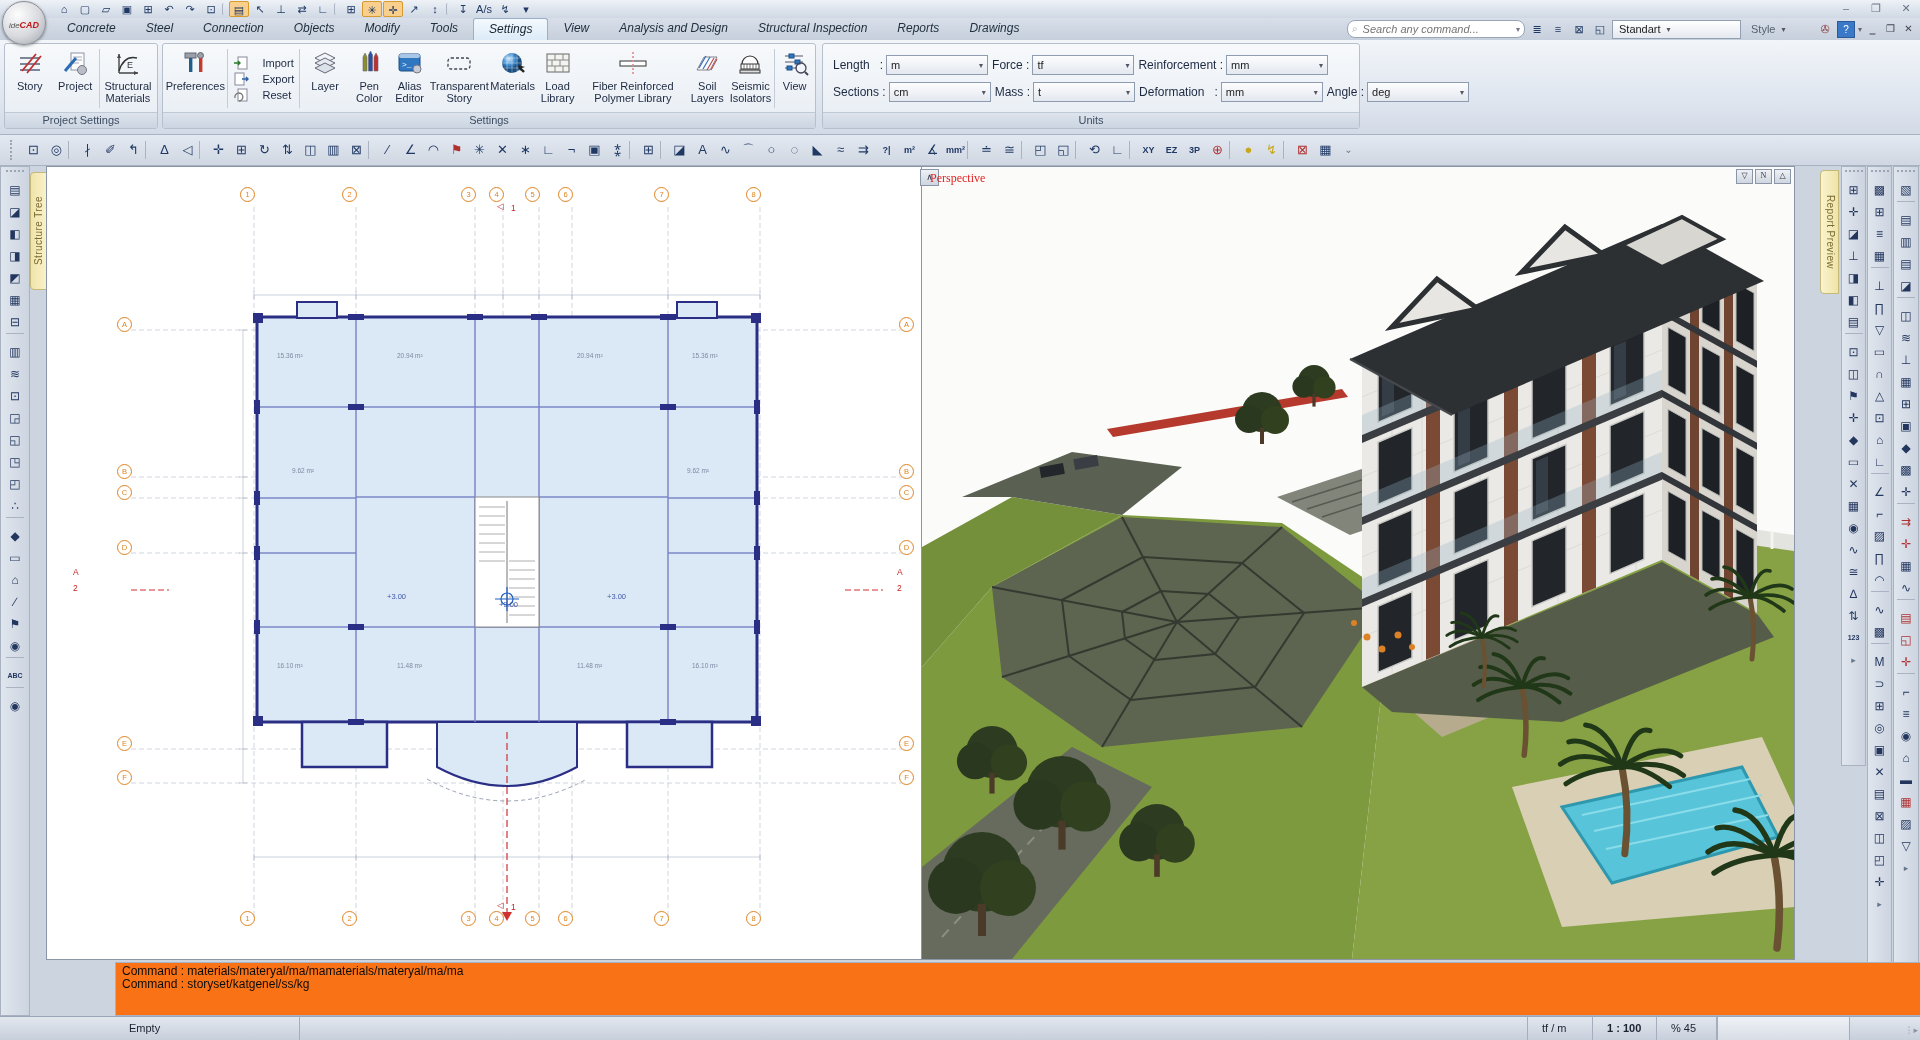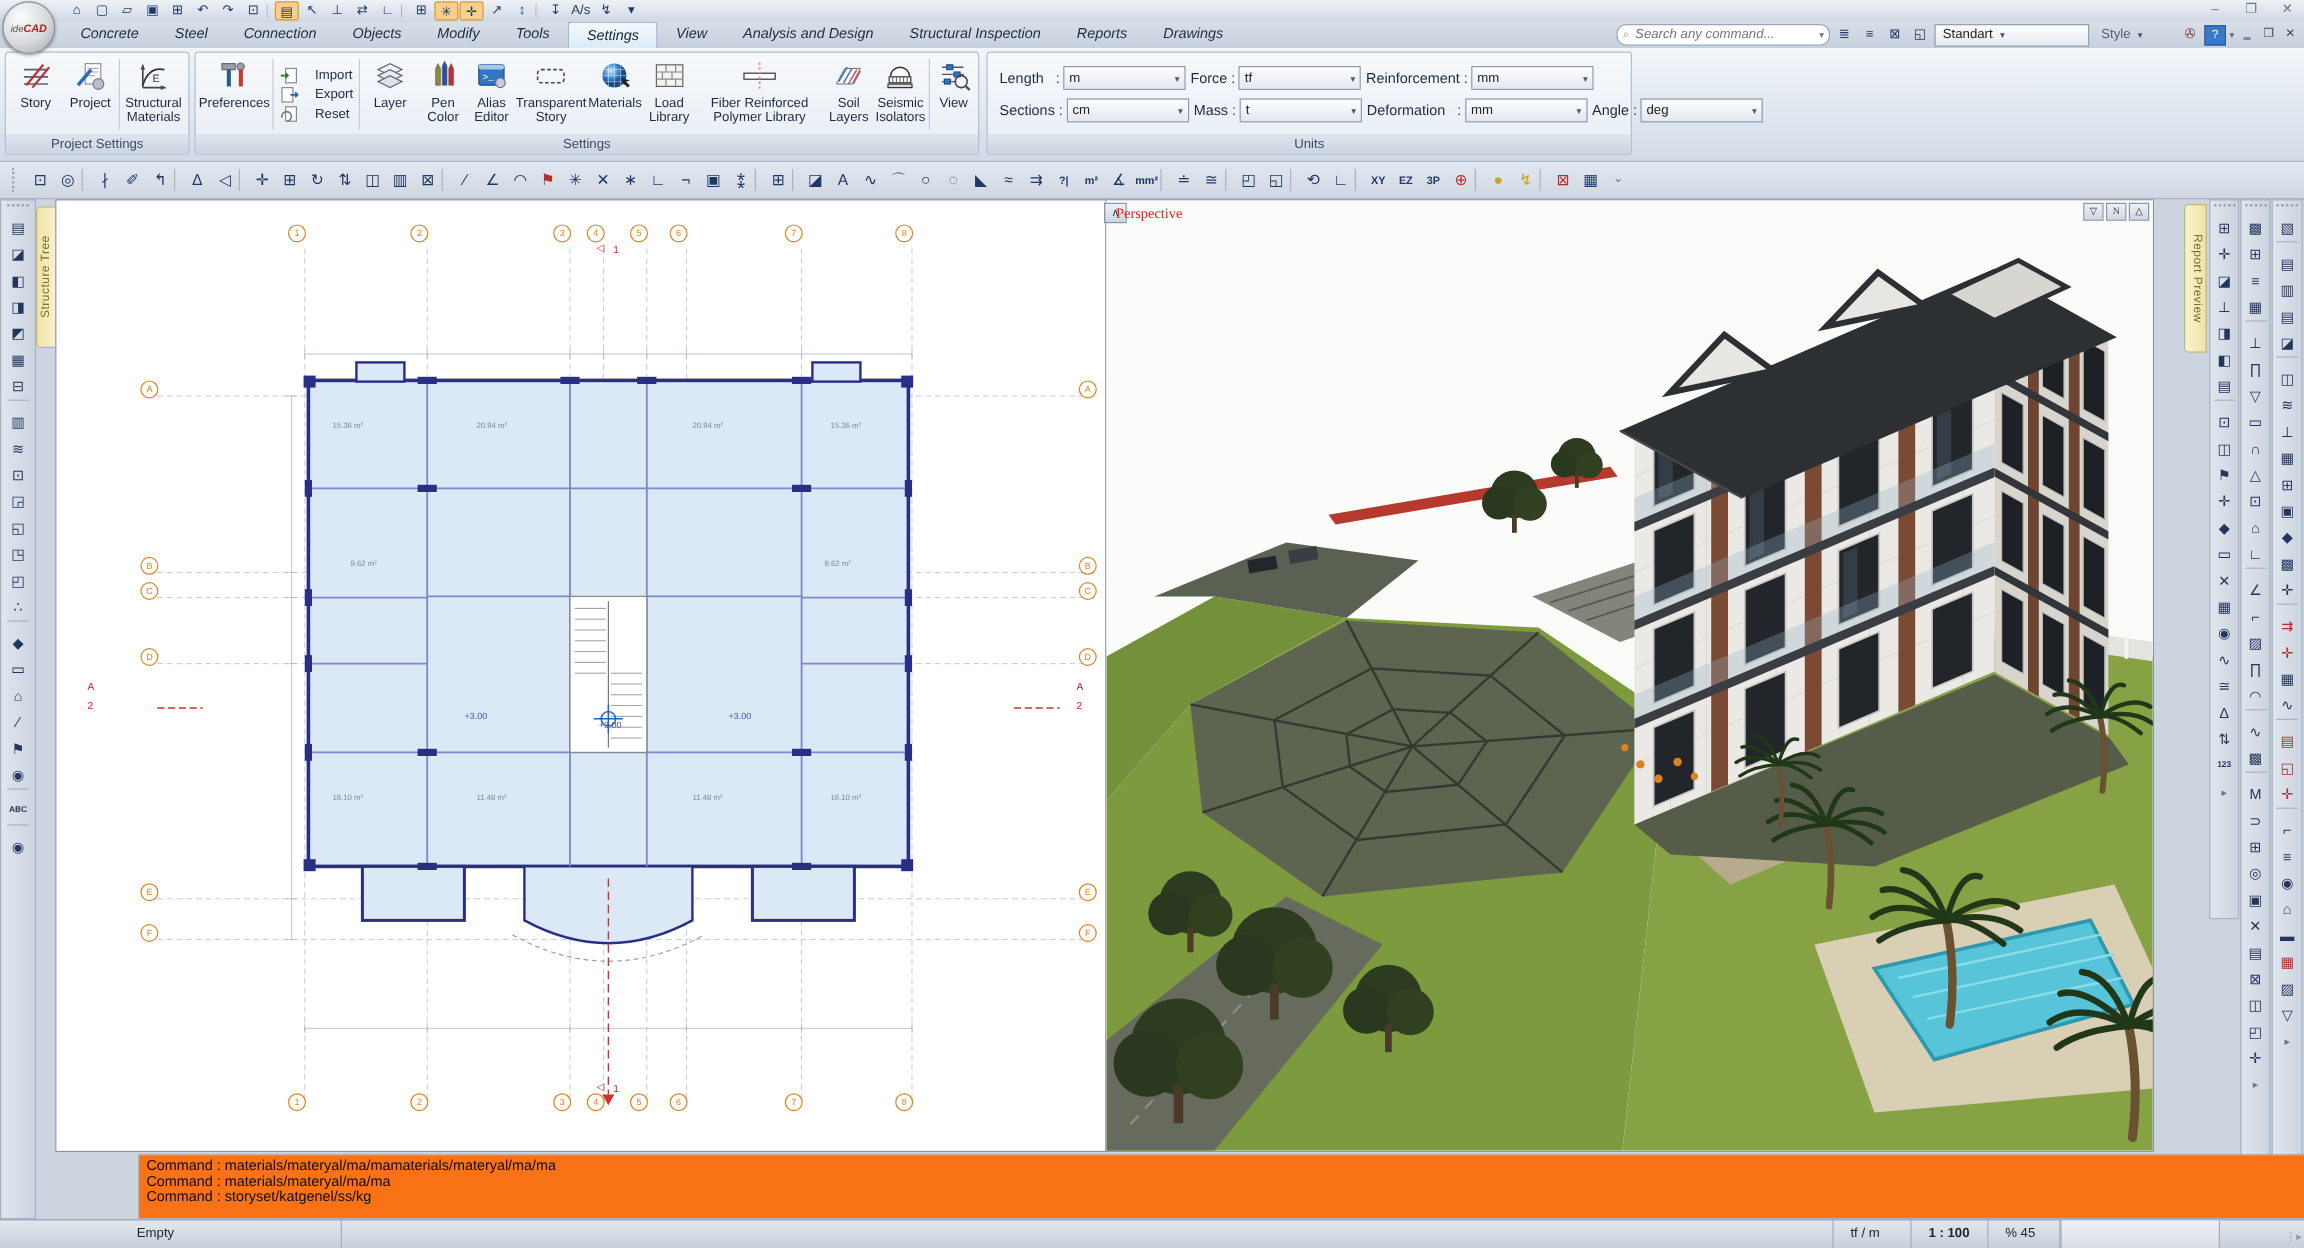--- a/index.html
+++ b/index.html
@@ -908,26 +908,25 @@
         <span class="vi red">▦</span>
         <span class="vi">▨</span>
         <span class="vi">▽</span>
         <span class="vi end">▸</span>
       </span>
   </div>
 
   <div class="console">
 
   <div class="cline">Command : materials/materyal/ma/mamaterials/materyal/ma/ma</div>
-      <div class="cline">Command : materials/materyal/ma/ma</div>
       <div class="cline">Command : storyset/katgenel/ss/kg</div>
     </div>
 
   <div class="statusbar">
-    <div class="seg" style="left:100px;width:185px;">Empty</div>
+    <div class="seg" style="left:115px;width:185px;">Empty</div>
     <div class="seg" style="left:300px;width:1228px;"></div>
     <div class="seg" style="left:1528px;width:65px;">tf / m</div>
     <div class="seg" style="left:1593px;width:64px;font-weight:bold;">1 : 100</div>
     <div class="seg" style="left:1657px;width:60px;">% 45</div>
     <div class="seg raised" style="left:1717px;width:133px;"></div>
     <span class="sizegrip">⋮▸</span>
   </div>
 
 </div>
 

